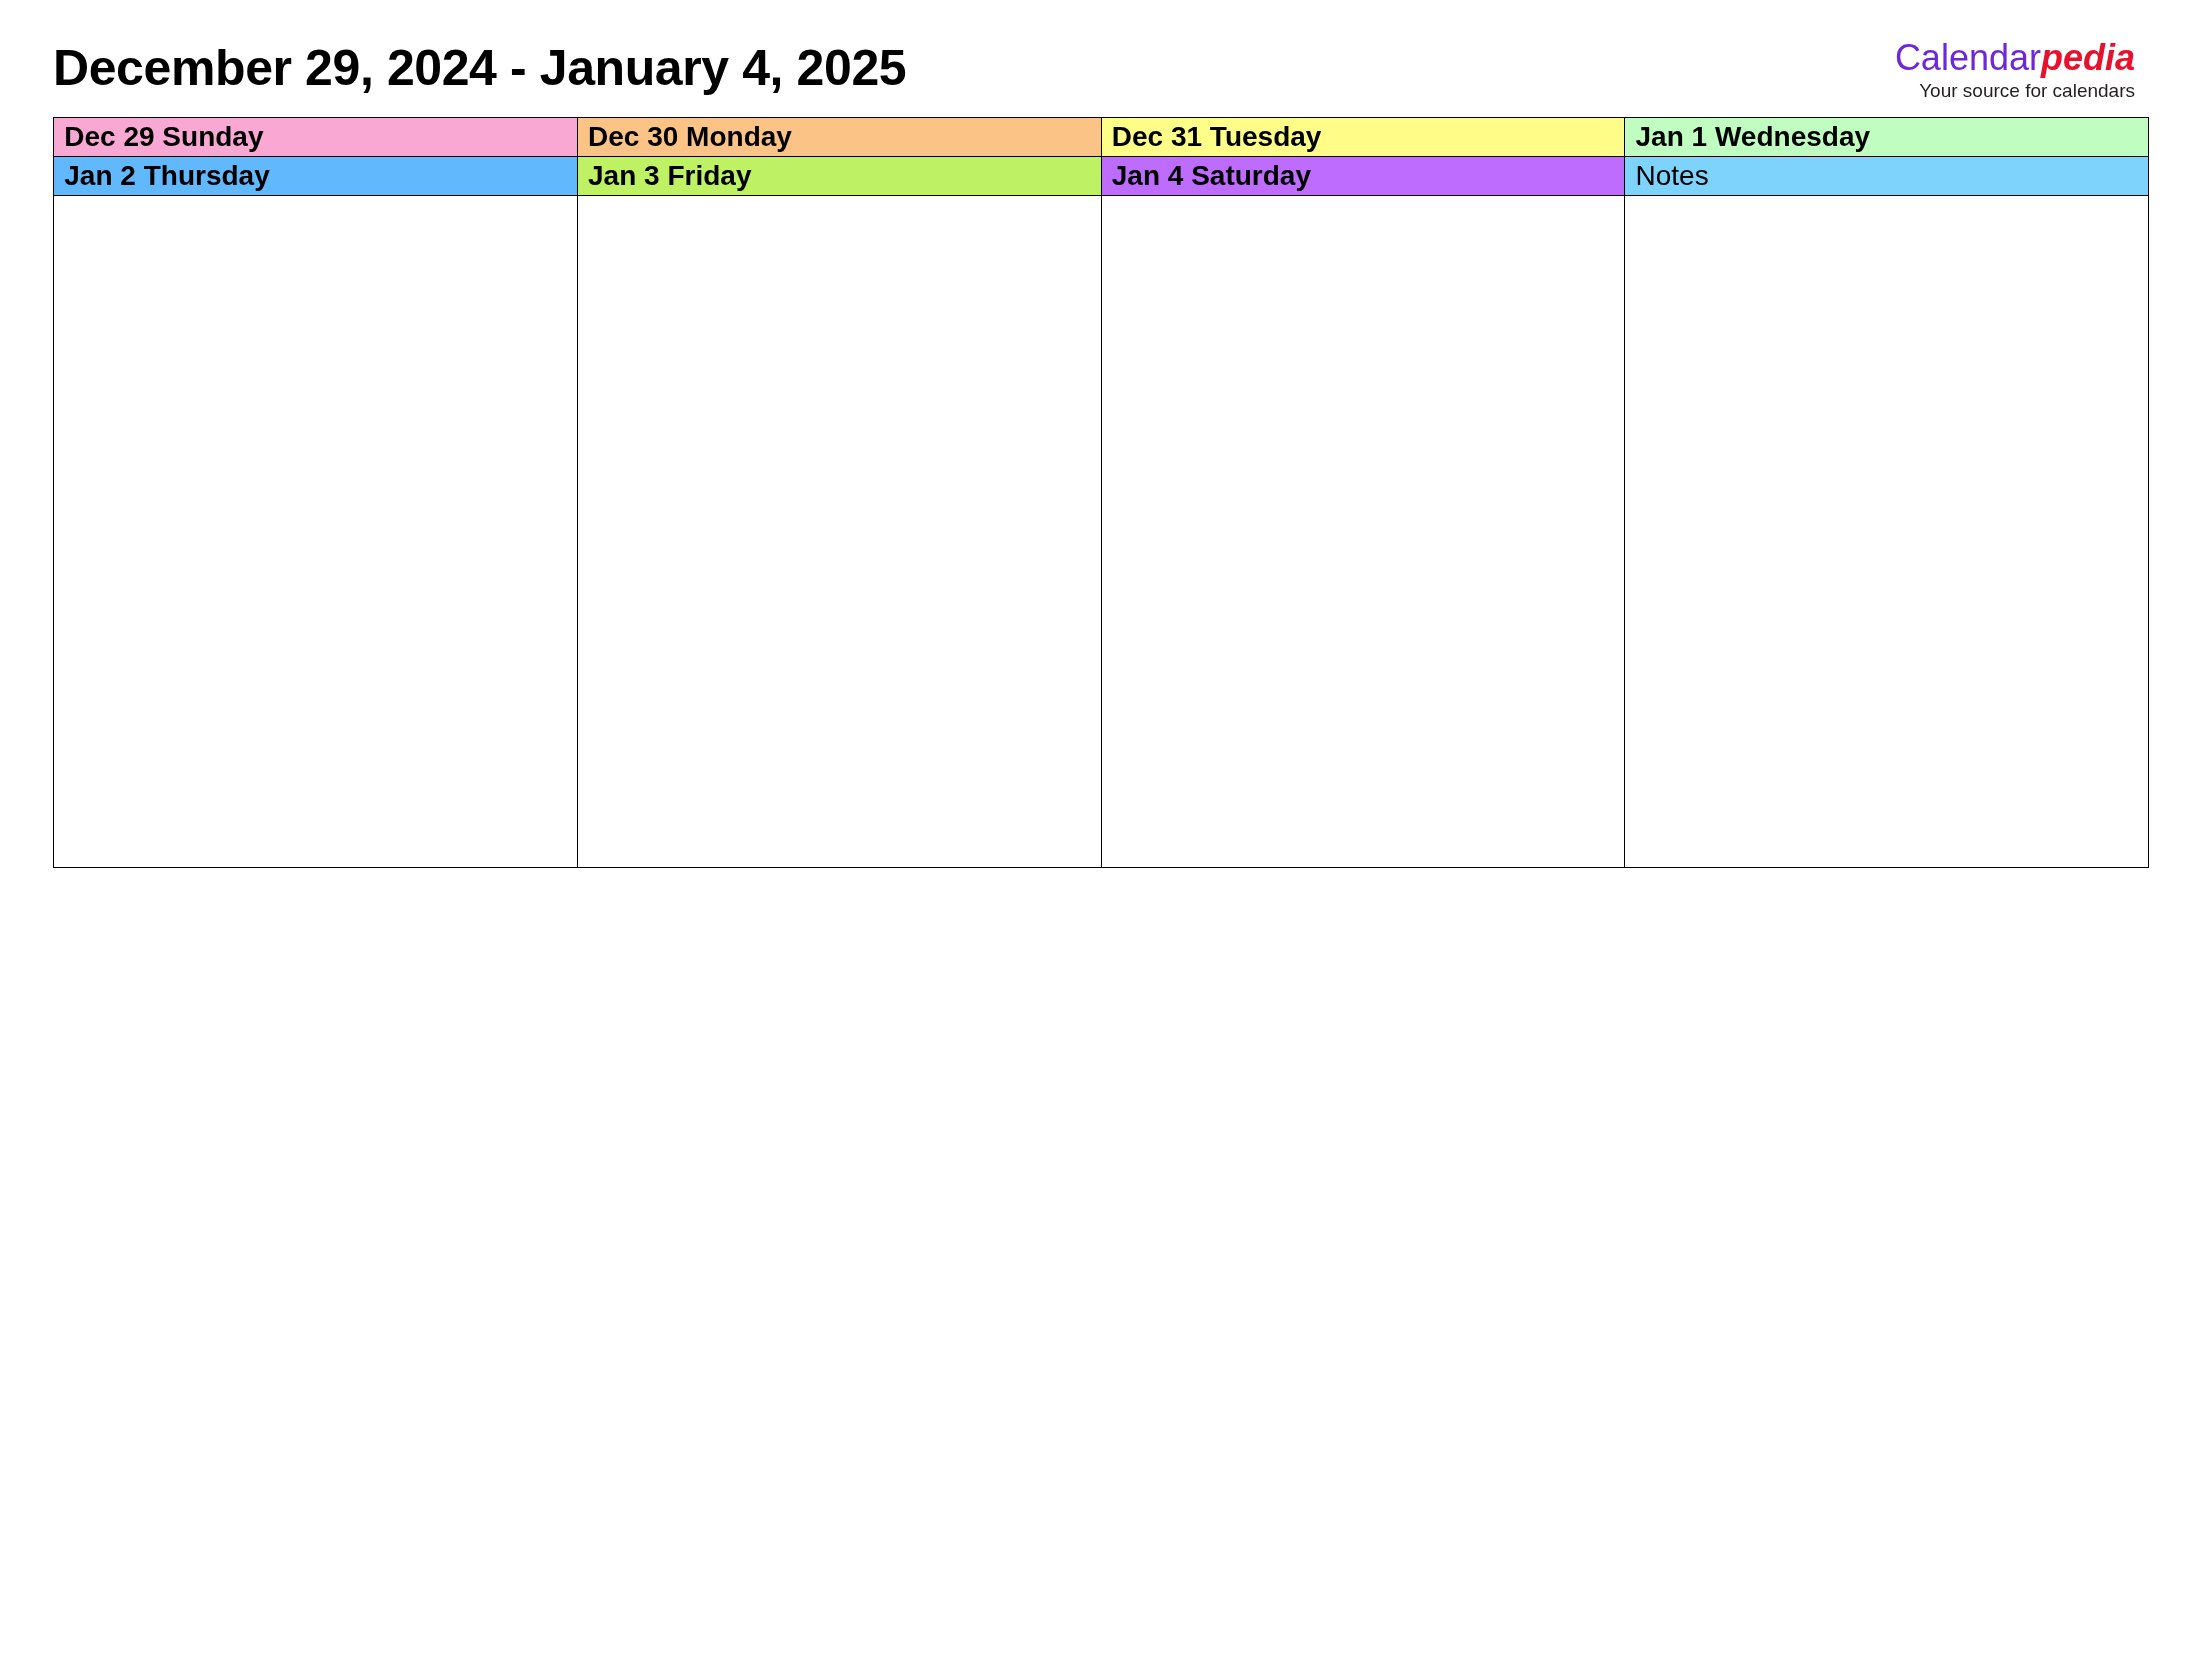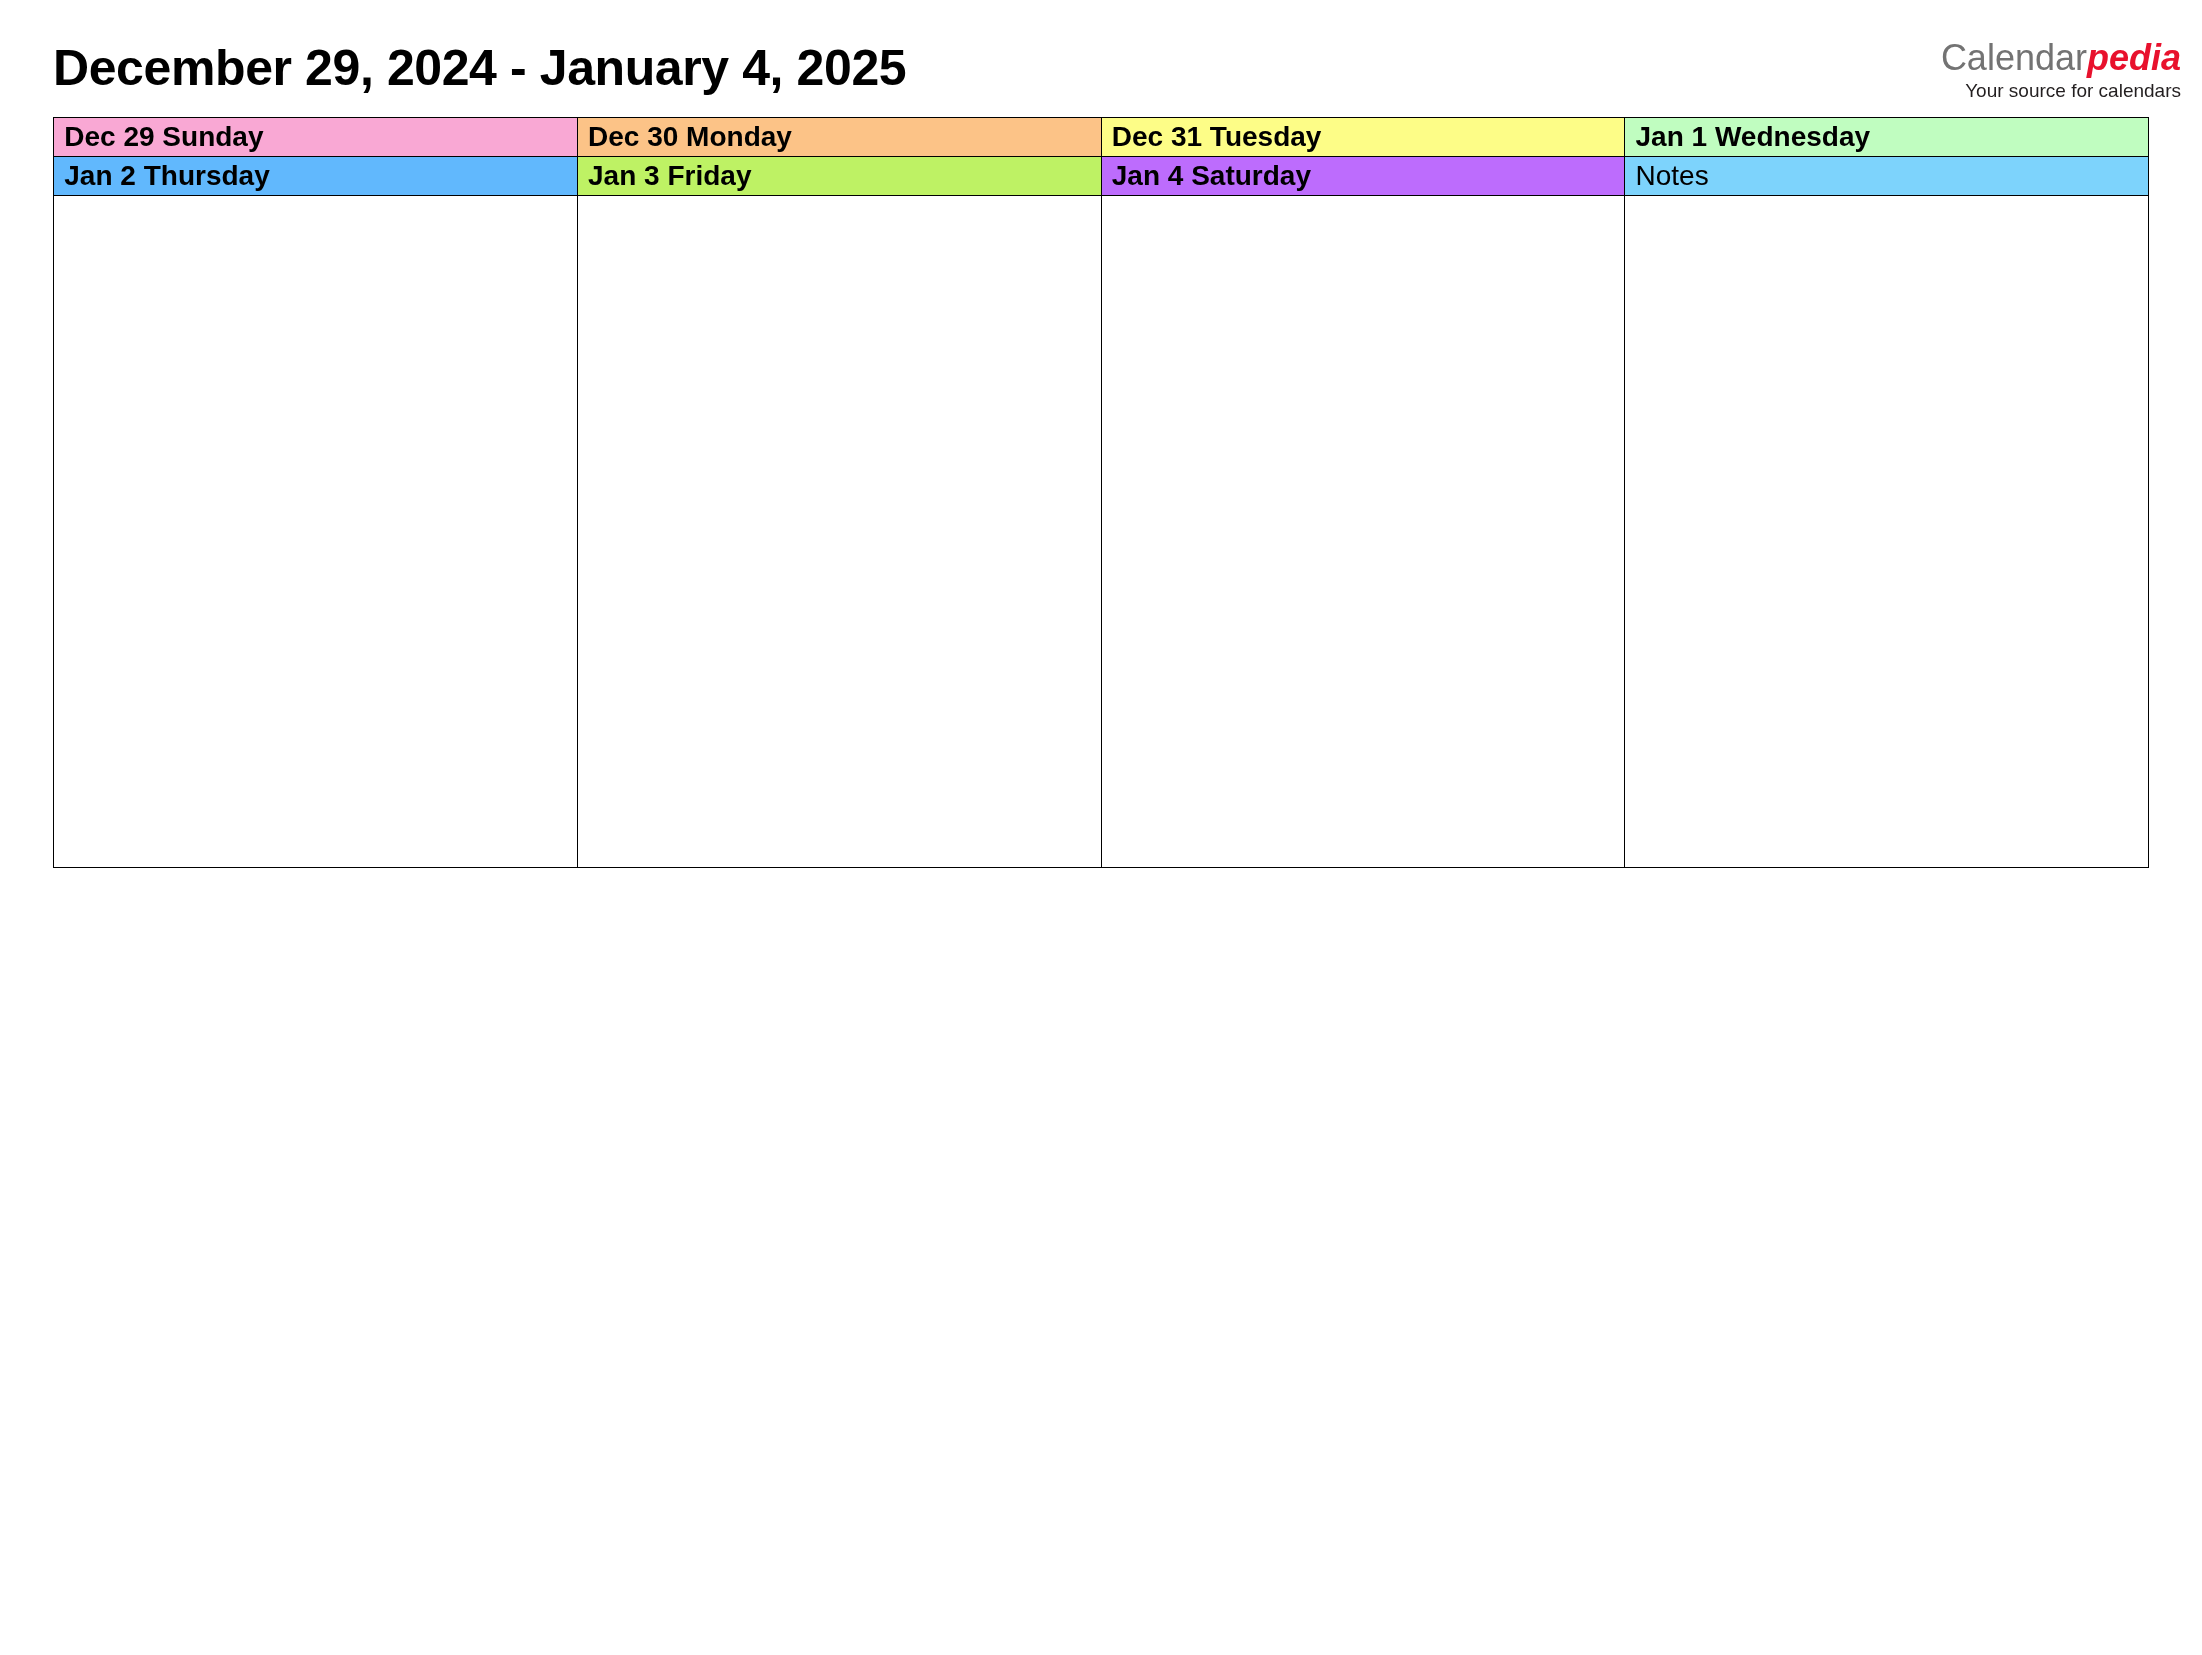--- a/index.html
+++ b/index.html
@@ -12,21 +12,21 @@
     height: 1655px;
     font-family: "Liberation Sans", sans-serif;
     color: #000000;
     overflow: hidden;
   }
   .page {
     position: relative;
     width: 2203px;
     height: 1655px;
     box-sizing: border-box;
-    padding: 34px 22px 0 53px;
+    padding: 34px 68px 0 53px;
   }
 
   
   .header {
     display: flex;
     align-items: flex-start;
     justify-content: space-between;
     height: 83px;
   }
   .title {
@@ -40,21 +40,21 @@
   .brand {
     text-align: right;
     padding-top: 5.2px;
   }
   .brand-line {
     font-size: 36px;
     line-height: 1.05;
     white-space: nowrap;
   }
   .brand-calendar {
-    color: #737373;
+    color: #6d28d9;
   }
   .brand-pedia {
     color: #e8112d;
     font-weight: bold;
     font-style: italic;
   }
   .brand-tag {
     font-size: 19px;
     color: #231f20;
     margin-top: 3.4px;

